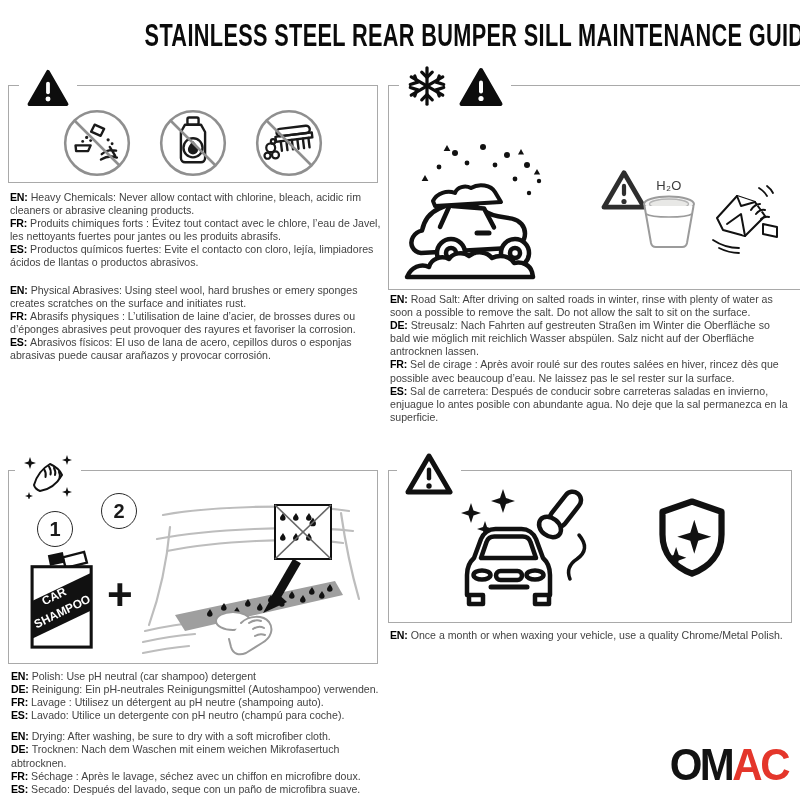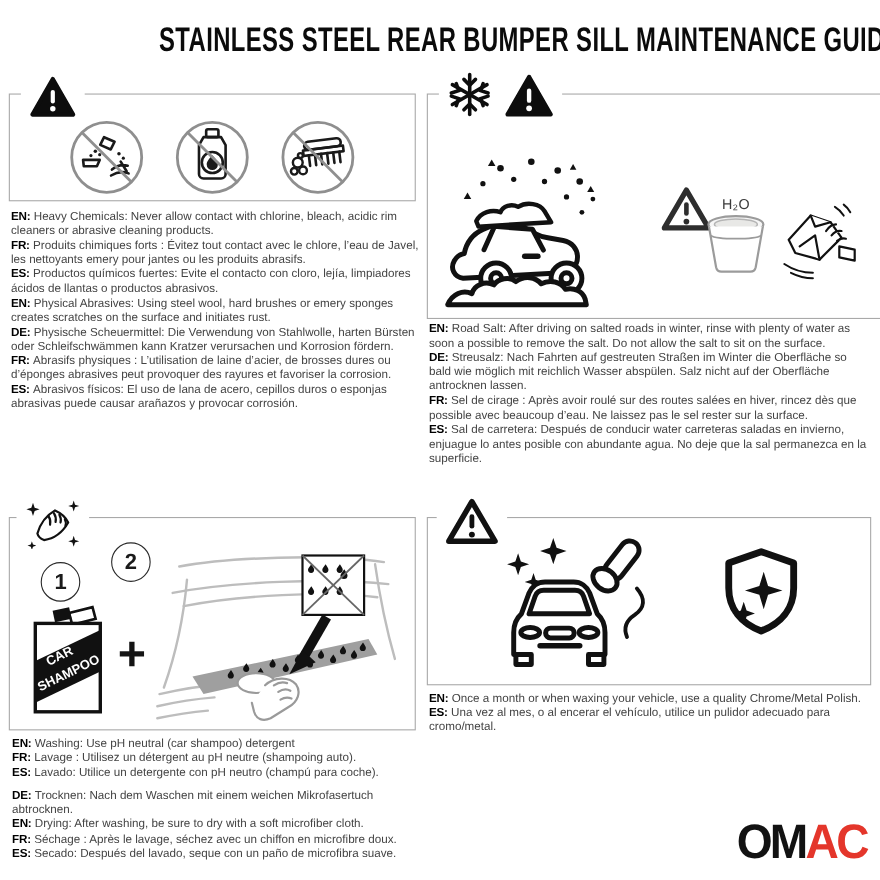--- a/index.html
+++ b/index.html
@@ -18,21 +18,21 @@
   .bl-corner{top:-20px;left:6px}
   .br-corner{top:-19px;left:8px}
   .prohib-row{position:absolute;left:0;right:0;bottom:4px;display:flex;justify-content:center;gap:26px}
   .text-col{position:absolute;font-size:10.6px;line-height:13.1px;color:#434343}
   .tl-text{left:10px;top:191px;width:372px}
   .tr-text{left:390px;top:293px;width:402px}
   .bl-text{left:11px;top:670px;width:374px}
   .br-text{left:390px;top:629px;width:402px}
   p.tline{margin:0}
   .lang{font-weight:bold;color:#000;letter-spacing:-0.2px;margin-right:3px}
-  .block2{}
+  .block2{margin-top:14px}
   .gap-sm{margin-top:8px}
   .abs{position:absolute}
   .stepnum{width:34px;height:34px;border:1.6px solid #2a2a2a;border-radius:50%;display:flex;align-items:center;justify-content:center;font-size:20px;font-weight:bold;color:#1a1a1a;background:#fff}
   .plus{font-size:44px;font-weight:900;color:#141414;line-height:1}
   .h2o{font-size:13px;color:#3a3a3a;letter-spacing:0.3px}
   .brand{position:absolute;right:12px;top:744px;font-weight:900;font-size:42px;letter-spacing:-2.5px;line-height:1;transform:scaleY(1.05)}
   .brand .b1{color:#121212}
   .brand .b2{color:#E4362B}
 </style>
 </head>
@@ -93,26 +93,25 @@
             <circle cx="12" cy="21" r="1.4"></circle>
         </g>
         <line x1="8" y1="8" x2="36" y2="36" stroke="#8f8f8f" stroke-width="1.6"></line>
       </svg>
     </div>
   </div>
 
   <div class="text-col tl-text">
     <div class="block">
       <p class="tline"><span class="lang">EN:</span><span>Heavy Chemicals: Never allow contact with chlorine, bleach, acidic rim cleaners or abrasive cleaning products.</span></p>
-      <p class="tline"><span class="lang">FR:</span><span>Produits chimiques forts : Évitez tout contact avec le chlore, l’eau de Javel, les nettoyants emery pour jantes ou les produits abrasifs.</span></p>
+      <p class="tline"><span class="lang">FR:</span><span>Produits chimiques forts : Évitez tout contact avec le chlore, l’eau de Javel, les nettoyants fuertes pour jantes ou les produits abrasifs.</span></p>
       <p class="tline"><span class="lang">ES:</span><span>Productos químicos fuertes: Evite el contacto con cloro, lejía, limpiadores ácidos de llantas o productos abrasivos.</span></p>
     </div>
     <div class="block block2">
       <p class="tline"><span class="lang">EN:</span><span>Physical Abrasives: Using steel wool, hard brushes or emery sponges creates scratches on the surface and initiates rust.</span></p>
-      <p class="tline"><span class="lang">DE:</span><span>Physische Scheuermittel: Die Verwendung von Stahlwolle, harten Bürsten oder Schleifschwämmen kann Kratzer verursachen und Korrosion fördern.</span></p>
       <p class="tline"><span class="lang">FR:</span><span>Abrasifs physiques : L’utilisation de laine d’acier, de brosses dures ou d’éponges abrasives peut provoquer des rayures et favoriser la corrosion.</span></p>
       <p class="tline"><span class="lang">ES:</span><span>Abrasivos físicos: El uso de lana de acero, cepillos duros o esponjas abrasivas puede causar arañazos y provocar corrosión.</span></p>
     </div>
   </div>
 
   <div class="qbox trbox">
     <div class="corner tr-corner">
       <svg width="42" height="42" viewBox="0 0 44 44" fill="none" stroke="#0d0d0d" stroke-width="3.4" stroke-linecap="round">
         <path d="M22 3 V41"></path>
           <path d="M5.5 12.5 L38.5 31.5"></path>
@@ -190,21 +189,21 @@
         <path d="M6 56 q12 8 26 8 M12 64 q10 5 20 5"></path>
         <path d="M52 4 q5 3 8 8 M60 2 q4 3 6 7"></path>
       </g>
     </svg>
   </div>
 
   <div class="text-col tr-text">
     <p class="tline"><span class="lang">EN:</span><span>Road Salt: After driving on salted roads in winter, rinse with plenty of water as soon a possible to remove the salt. Do not allow the salt to sit on the surface.</span></p>
     <p class="tline"><span class="lang">DE:</span><span>Streusalz: Nach Fahrten auf gestreuten Straßen im Winter die Oberfläche so bald wie möglich mit reichlich Wasser abspülen. Salz nicht auf der Oberfläche antrocknen lassen.</span></p>
     <p class="tline"><span class="lang">FR:</span><span>Sel de cirage : Après avoir roulé sur des routes salées en hiver, rincez dès que possible avec beaucoup d’eau. Ne laissez pas le sel rester sur la surface.</span></p>
-    <p class="tline"><span class="lang">ES:</span><span>Sal de carretera: Después de conducir water carreteras saladas en invierno, enjuague lo antes posible con abundante agua. No deje que la sal permanezca en la superficie.</span></p>
+    <p class="tline"><span class="lang">ES:</span><span>Sal de carretera: Después de conducir sobre carreteras saladas en invierno, enjuague lo antes posible con abundante agua. No deje que la sal permanezca en la superficie.</span></p>
   </div>
 
   <div class="qbox blbox">
     <div class="corner bl-corner">
       <svg width="52" height="48" viewBox="0 0 52 48">
         <g stroke="#111" stroke-width="2" fill="#fff" stroke-linejoin="round" stroke-linecap="round">
           <path d="M12 34 Q16 20 28 13 Q37 17 40 24 Q32 38 18 40 Q13 38 12 34 Z"></path>
           <path d="M22 18 q2.5 4 1.5 8 M27 15.5 q2.5 4 1.5 8 M32 17 q2 4 1 7 M37 21 q1.5 3 0.5 6"></path>
         </g>
         <g fill="#111">
@@ -282,27 +281,28 @@
       <g stroke="#9a9a9a" stroke-width="2" fill="#fff" stroke-linejoin="round" stroke-linecap="round">
         <ellipse cx="96" cy="122" rx="17" ry="9"></ellipse>
         <path d="M104 124 c8 -8 22 -8 28 -1 c5 7 2 16 -7 21 l-16 10 c-7 3 -13 1 -15 -6 l-2 -8"></path>
         <path d="M112 124 q6 -4 12 -2 M116 130 q6 -4 11 -1 M118 137 q5 -3 10 -1"></path>
       </g>
     </svg>
   </div>
 
   <div class="text-col bl-text">
     <div class="block">
-      <p class="tline"><span class="lang">EN:</span><span>Washing: Use pH neutral (car shampoo) detergent</span></p>
+      <p class="tline"><span class="lang">EN:</span><span>Polish: Use pH neutral (car shampoo) detergent</span></p>
+      <p class="tline"><span class="lang">DE:</span><span>Reinigung: Ein pH-neutrales Reinigungsmittel (Autoshampoo) verwenden.</span></p>
       <p class="tline"><span class="lang">FR:</span><span>Lavage : Utilisez un détergent au pH neutre (shampoing auto).</span></p>
       <p class="tline"><span class="lang">ES:</span><span>Lavado: Utilice un detergente con pH neutro (champú para coche).</span></p>
     </div>
     <div class="block gap-sm">
+      <p class="tline"><span class="lang">EN:</span><span>Drying: After washing, be sure to dry with a soft microfiber cloth.</span></p>
       <p class="tline"><span class="lang">DE:</span><span>Trocknen: Nach dem Waschen mit einem weichen Mikrofasertuch abtrocknen.</span></p>
-      <p class="tline"><span class="lang">EN:</span><span>Drying: After washing, be sure to dry with a soft microfiber cloth.</span></p>
       <p class="tline"><span class="lang">FR:</span><span>Séchage : Après le lavage, séchez avec un chiffon en microfibre doux.</span></p>
       <p class="tline"><span class="lang">ES:</span><span>Secado: Después del lavado, seque con un paño de microfibra suave.</span></p>
     </div>
   </div>
 
   <div class="qbox brbox">
     <div class="corner br-corner">
       <svg width="50" height="44" viewBox="0 0 48 44">
         <path d="M24 4 L45 40 H3 Z" fill="#fff" stroke="#111" stroke-width="5" stroke-linejoin="round"></path>
         <rect x="21.8" y="15.5" width="4.4" height="13" rx="2.2" fill="#111"></rect>
@@ -335,20 +335,19 @@
 
     <svg class="abs" style="left:264px;top:26px" width="78" height="84" viewBox="0 0 68 74">
       <path d="M34 4 L60 13 v20 c0 17 -10.5 28.5 -26 34.5 C18.5 61.5 8 50 8 33 V13 Z" fill="#fff" stroke="#111" stroke-width="5.5" stroke-linejoin="round"></path>
       <path d="M36 20 L39.5 31.5 L51 35 L39.5 38.5 L36 50 L32.5 38.5 L21 35 L32.5 31.5 Z" fill="#111"></path>
       <path d="M20 44 L22.3 51 L29 53.5 L22.3 56 L20 63 L17.7 56 L11 53.5 L17.7 51 Z" fill="#111"></path>
     </svg>
   </div>
 
   <div class="text-col br-text">
     <p class="tline"><span class="lang">EN:</span><span>Once a month or when waxing your vehicle, use a quality Chrome/Metal Polish.</span></p>
-    <p class="tline"><span class="lang">ES:</span><span>Una vez al mes, o al encerar el vehículo, utilice un pulidor adecuado para cromo/metal.</span></p>
   </div>
 
   <div class="brand">
     <span class="b1">OM</span><span class="b2">AC</span>
   </div>
 
 </div>
 
 </body></html>

